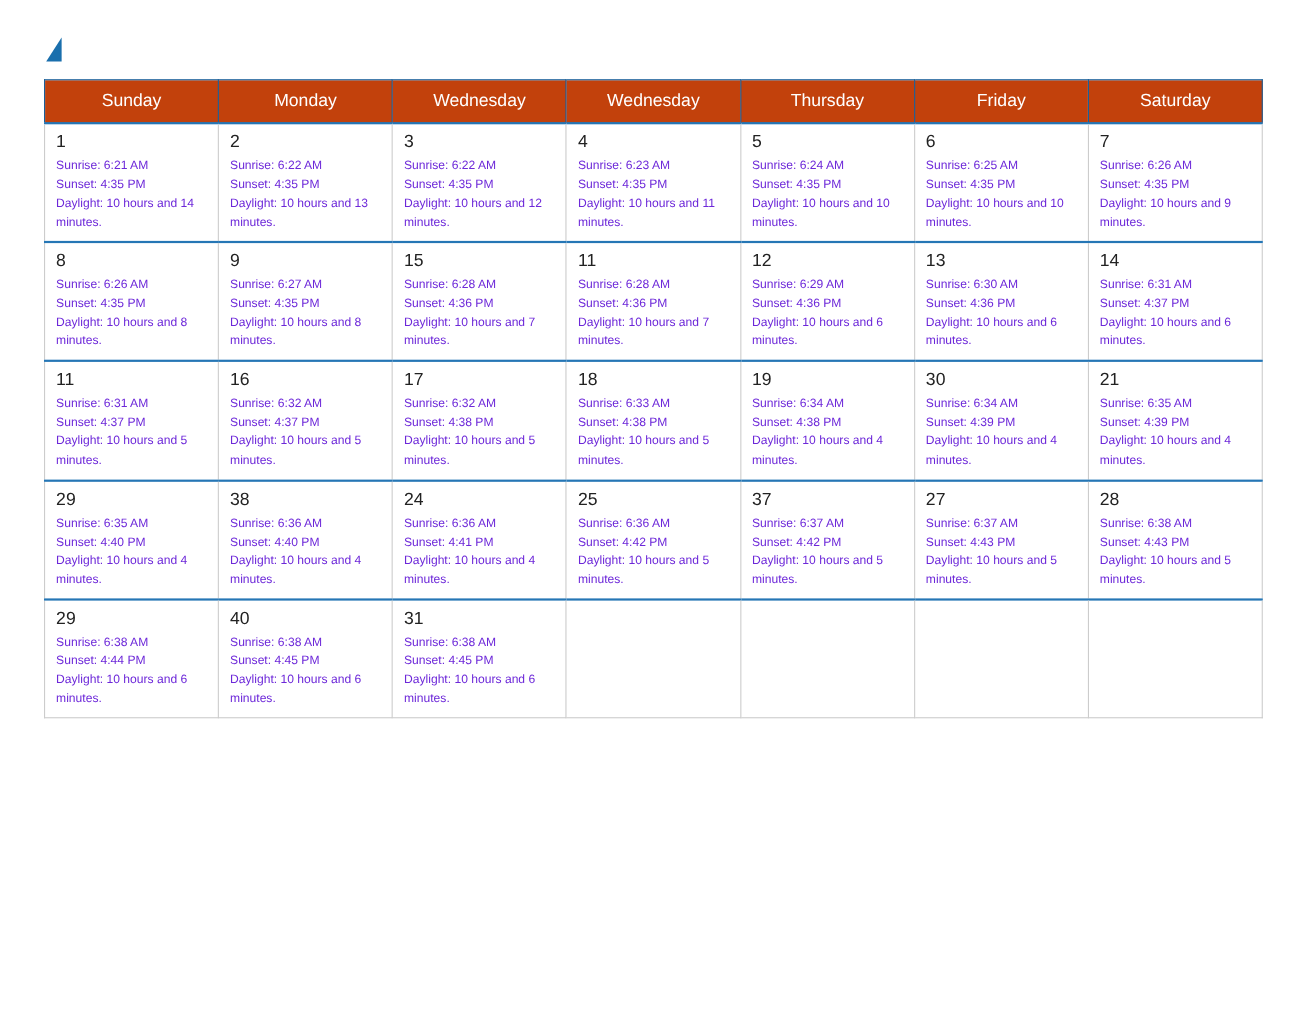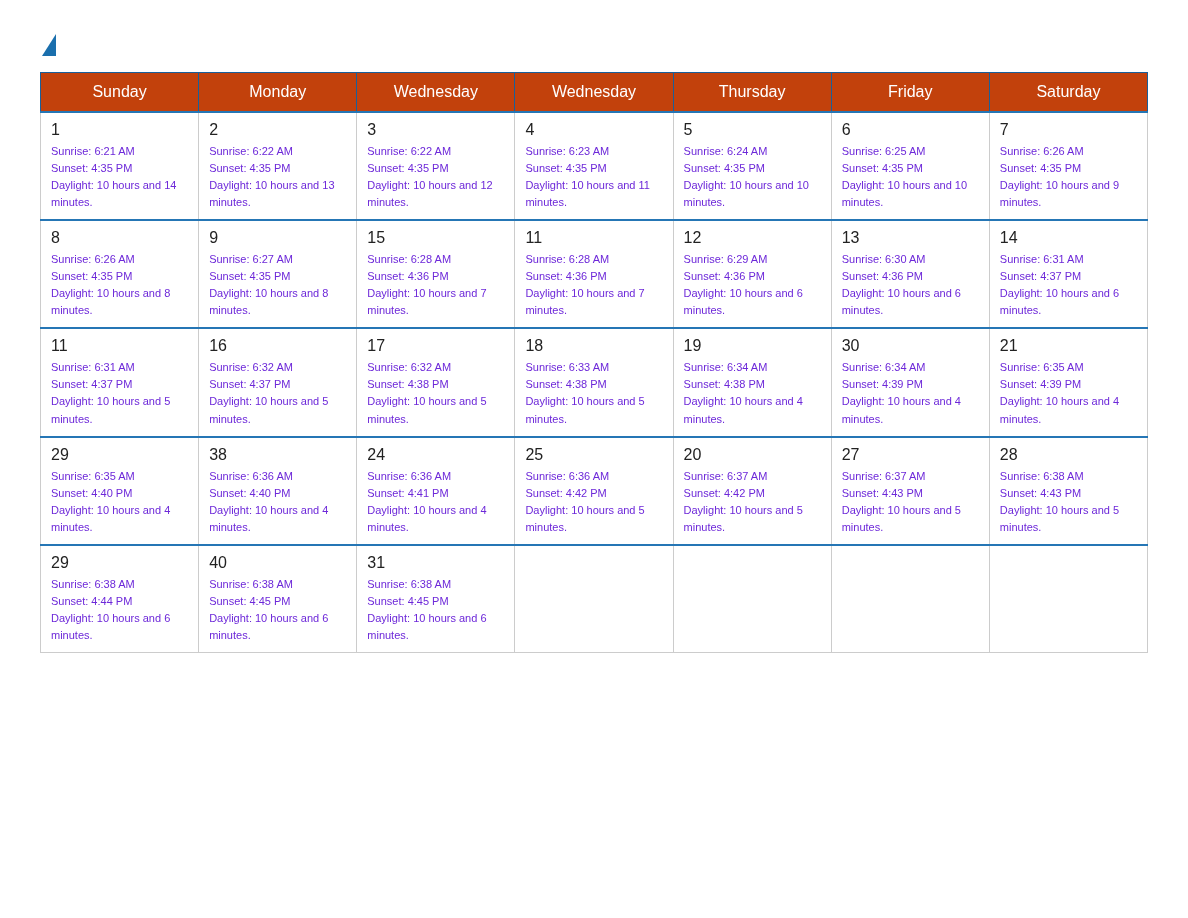--- a/index.html
+++ b/index.html
@@ -233,21 +233,21 @@
         </td>
         <td>
           <div class="day-number">24</div>
           <div class="day-info">Sunrise: 6:36 AM<br>Sunset: 4:41 PM<br>Daylight: 10 hours and 4 minutes.</div>
         </td>
         <td>
           <div class="day-number">25</div>
           <div class="day-info">Sunrise: 6:36 AM<br>Sunset: 4:42 PM<br>Daylight: 10 hours and 5 minutes.</div>
         </td>
         <td>
-          <div class="day-number">20</div>
+          <div class="day-number">37</div>
           <div class="day-info">Sunrise: 6:37 AM<br>Sunset: 4:42 PM<br>Daylight: 10 hours and 5 minutes.</div>
         </td>
         <td>
           <div class="day-number">27</div>
           <div class="day-info">Sunrise: 6:37 AM<br>Sunset: 4:43 PM<br>Daylight: 10 hours and 5 minutes.</div>
         </td>
         <td>
           <div class="day-number">28</div>
           <div class="day-info">Sunrise: 6:38 AM<br>Sunset: 4:43 PM<br>Daylight: 10 hours and 5 minutes.</div>
         </td>

